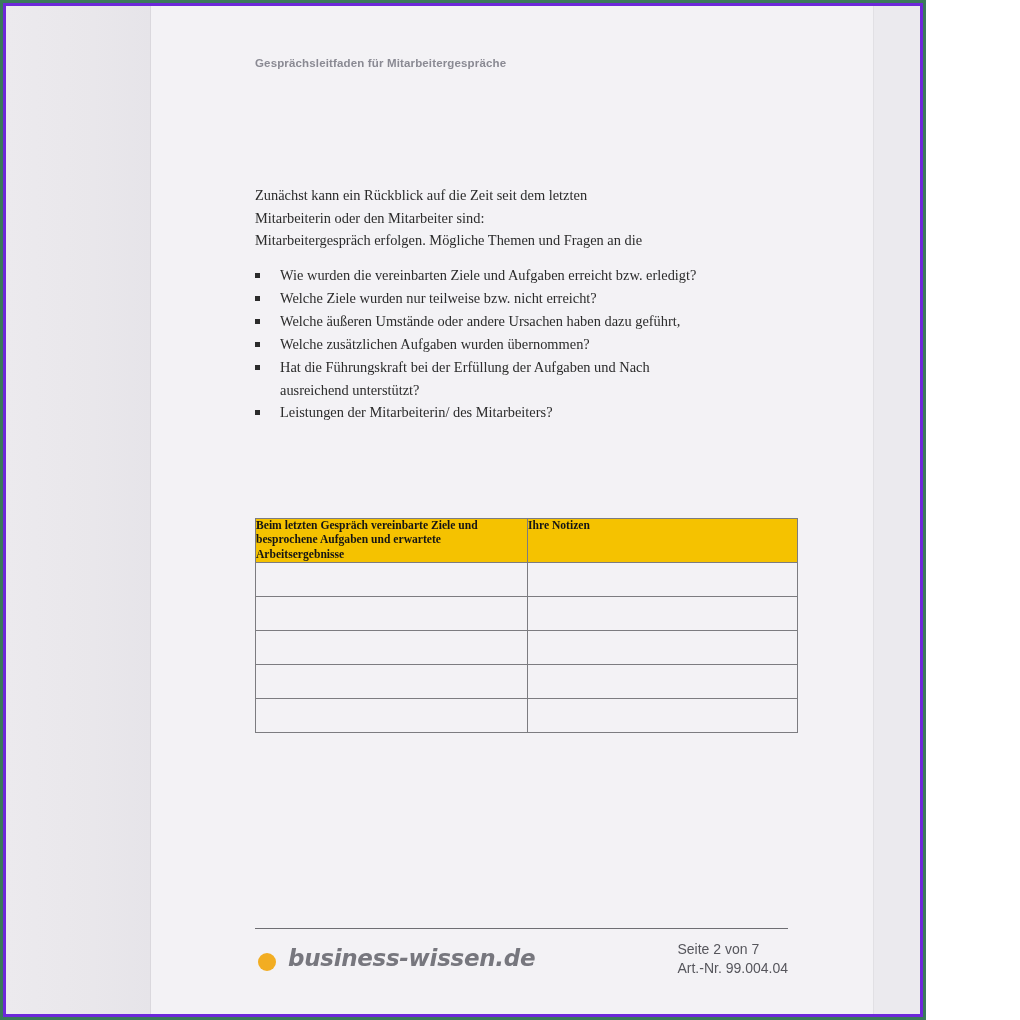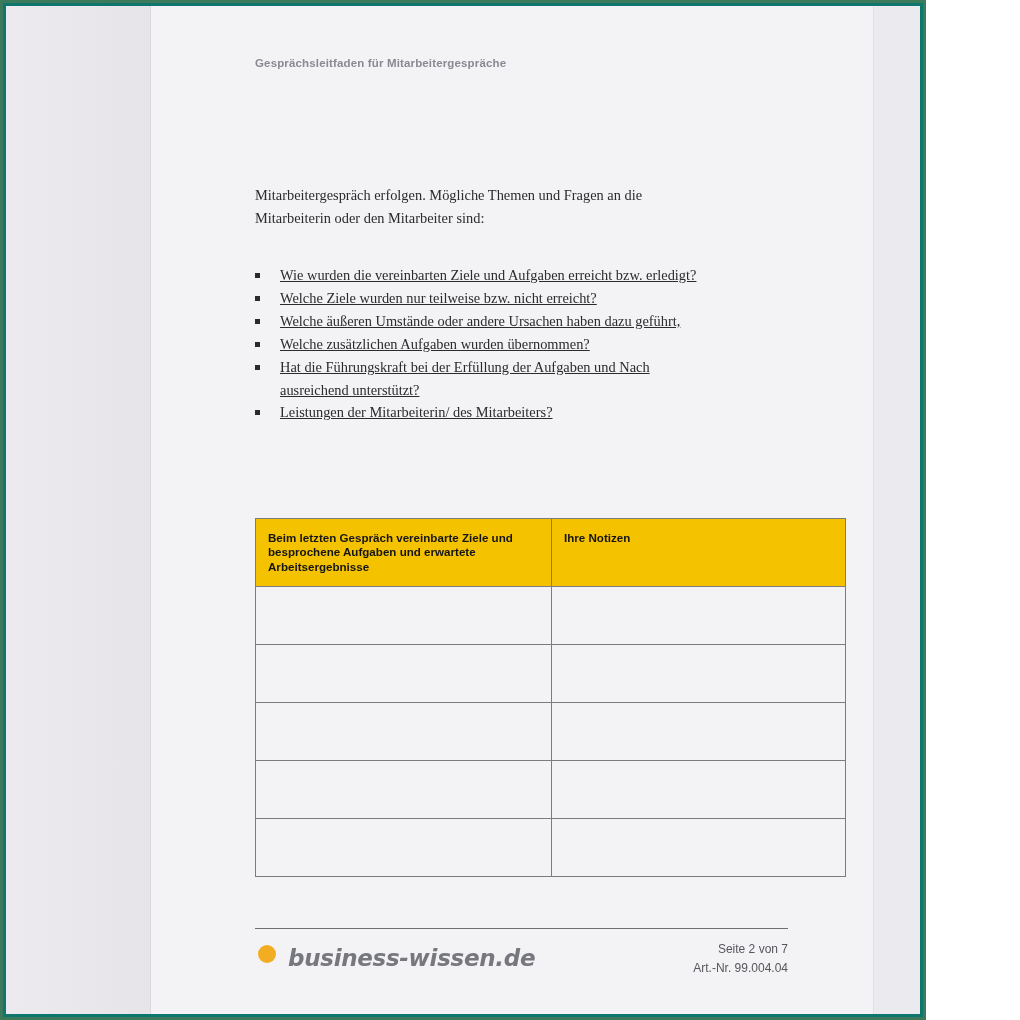--- a/index.html
+++ b/index.html
@@ -14,21 +14,21 @@
     overflow: hidden;
   }
 
   
   .viewer {
     position: relative;
     box-sizing: border-box;
     width: 926px;
     height: 1020px;
     border: 3px solid #3b7a5a;
-    background: #0f766e;
+    background: #6d28d9;
   }
 
   
   .gutter-left {
     position: absolute;
     left: 3px;
     top: 3px;
     width: 145px;
     bottom: 3px;
     background: linear-gradient(to right, #eceaee 0%, #e9e7eb 60%, #e6e4e9 100%);
@@ -108,21 +108,20 @@
     right: 20px;
     font-family: "Liberation Serif", serif;
     font-size: 14.4px;
     color: #2b2b2b;
   }
   .bullet-row {
     position: relative;
     padding-left: 25px;
     line-height: 22.9px;
     margin-bottom: 0;
-    text-decoration: underline;
   }
   .bullet-marker {
     position: absolute;
     left: 0;
     top: 9px;
     width: 5px;
     height: 5px;
     background: #2b2b2b;
   }
   .bullet-line { display: block; white-space: nowrap; }
@@ -132,21 +131,22 @@
     position: absolute;
     left: 0;
     top: 512px;
     width: 540px;
     border-collapse: collapse;
     table-layout: fixed;
   }
   .tbl td {
     border: 1px solid #7c7c80;
     vertical-align: top;
-    padding: 12px;
+    padding: 0;
+    font-family: Liberation Serif, serif;
   }
   .tbl .col-a { width: 271px; }
   .tbl .col-b { width: 269px; }
 
   .hdr-cell {
     background: #f5c200;
     padding: 9px 8px 10px 8px;
     font-family: "Liberation Sans", sans-serif;
     font-size: 11.6px;
     font-weight: bold;
@@ -165,21 +165,21 @@
     top: 922px;
     width: 533px;
     height: 1px;
     background: #6e6e73;
   }
   .logo {
     position: absolute;
     left: 3px;
     top: 939px;
     display: flex;
-    align-items: flex-start;
+    align-items: flex-end;
   }
   .logo-dot {
     width: 18px;
     height: 18px;
     border-radius: 50%;
     background: #f2ad22;
     margin-right: 12px;
     flex: none;
   }
   .logo-text {
@@ -187,43 +187,43 @@
     font-style: italic;
     font-weight: bold;
     font-size: 23px;
     color: #77777e;
     letter-spacing: -0.3px;
   }
   .footer-meta {
     position: absolute;
     right: 0;
     top: 934px;
-    text-align: right;
-    font-size: 12px;
+    font-size: 14px;
     color: #56565c;
     line-height: 19px;
   }
 </style>
 </head>
 <body>
 
 <div class="viewer">
 
   <div class="gutter-left"></div>
   <div class="gutter-right"></div>
 
   <div class="sheet">
     <div class="page-inner">
 
       <div class="running-head">Gesprächsleitfaden für Mitarbeitergespräche</div>
 
 
       <div class="intro">
+        <div>Zunächst kann ein Rückblick auf die Zeit seit dem letzten</div>
+        <div>Mitarbeiterin oder den Mitarbeiter sind:</div>
         <div>Mitarbeitergespräch erfolgen. Mögliche Themen und Fragen an die</div>
-        <div>Mitarbeiterin oder den Mitarbeiter sind:</div>
       </div>
 
       <div class="bullets">
 
         <div class="bullet-row">
           <span class="bullet-marker"></span>
           <span class="bullet-line">Wie wurden die vereinbarten Ziele und Aufgaben erreicht bzw. erledigt?</span>
         </div>
 
         <div class="bullet-row">

